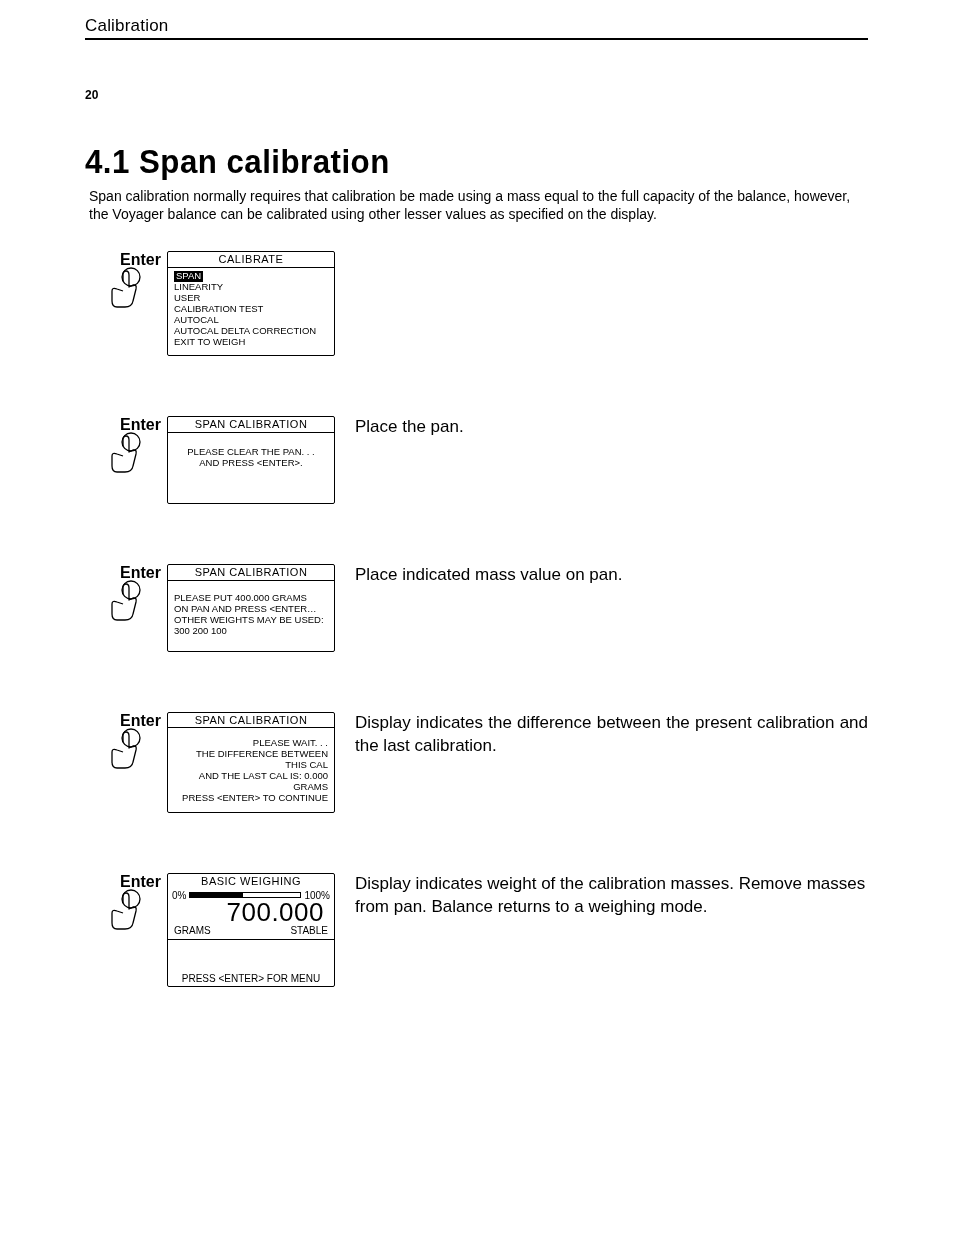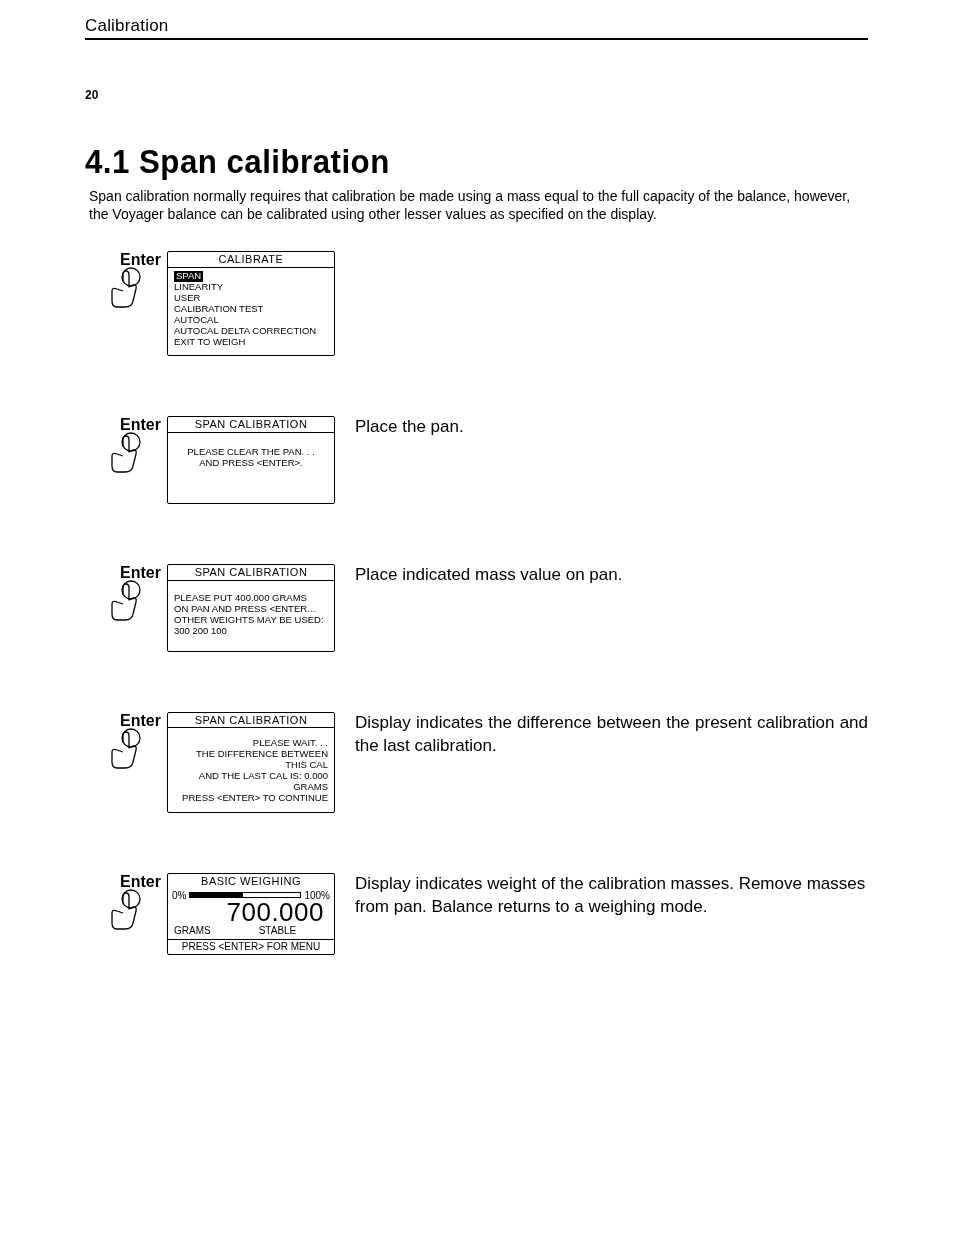--- a/index.html
+++ b/index.html
@@ -139,30 +139,31 @@
     font-stretch: condensed;
     font-size: 26px;
     text-align: right;
     padding: 0 10px 0 0;
     line-height: 1;
     margin-top: -2px;
     letter-spacing: 0.5px;
   }
   .lcd .units-row {
     display: flex;
-    justify-content: flex-start;
+    justify-content: space-between;
     font-size: 10px;
     padding: 0 6px 2px;
     border-bottom: 1px solid #000;
     gap: 48px;
   }
   .lcd .footer {
     text-align: center;
     font-size: 10px;
     padding: 1px 0 2px;
+    margin-top: 32px;
   }
   .lcd.basic { padding-bottom: 0; }
   .lcd.basic .lcd-title { border-bottom: none; }
 
   
   .explain {
     flex: 1;
     font-size: 17px;
     line-height: 1.35;
   }

